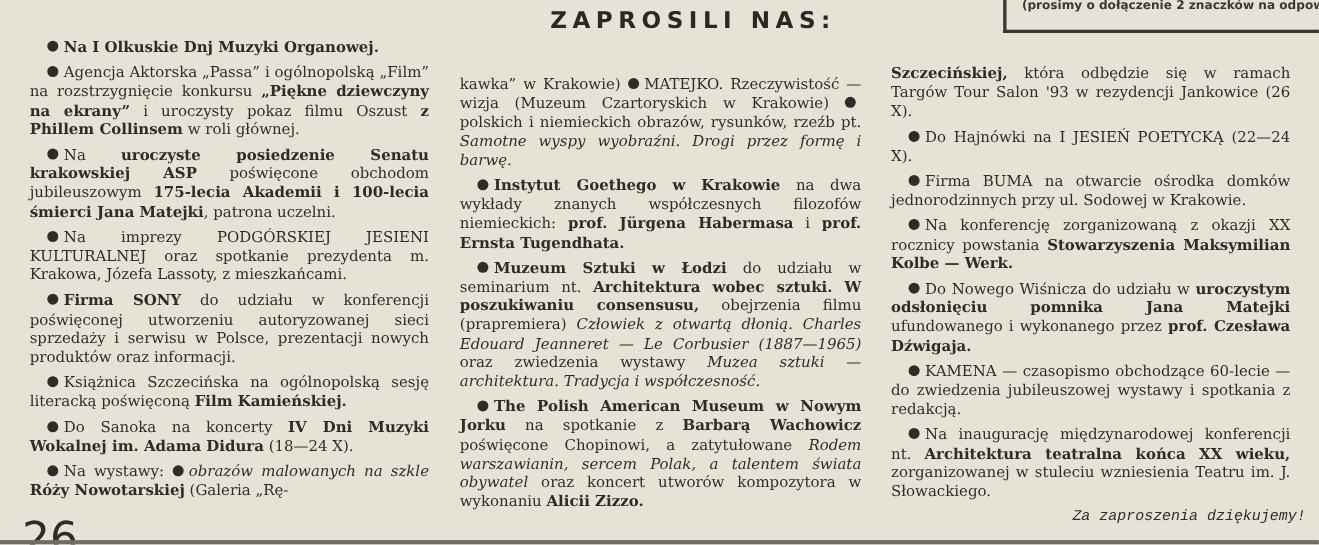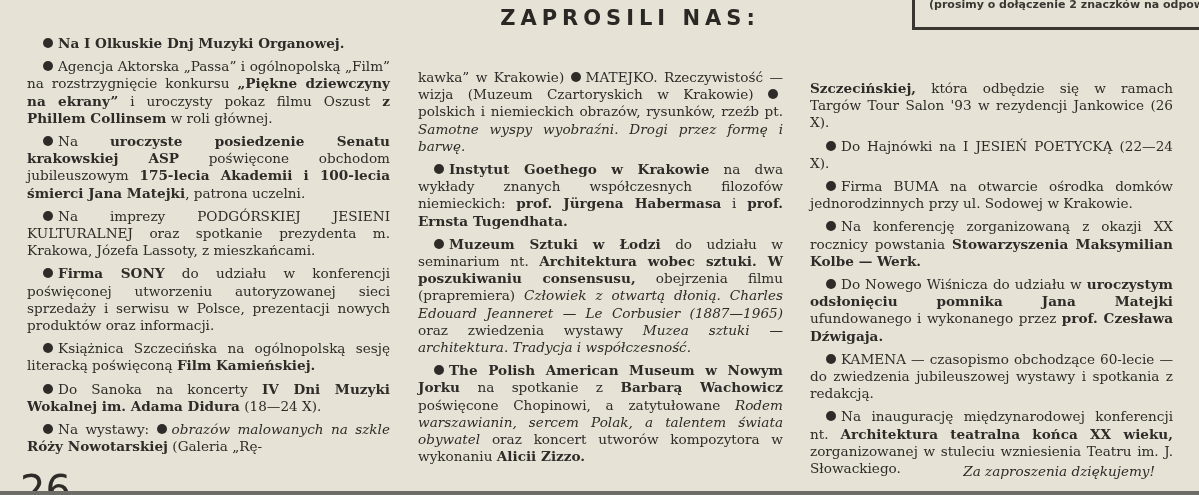--- a/index.html
+++ b/index.html
@@ -35,22 +35,22 @@
   }
   .col1 { left: 27px; }
   .col2 { left: 418px; top: 45px; width: 365px; margin-top: 24px; }
   .col3 { left: 810px; top: 35px; width: 363px; }
   .item { margin: 0 0 6px 0; text-indent: 16px; }
   .item.cont { text-indent: 0; }
   .dot { display: inline-block; width: 10px; height: 10px; border-radius: 50%; background: #2e2b28; margin-right: 5px; vertical-align: 0px; text-indent: 0; }
   b { font-weight: bold; }
   i { font-style: italic; }
   .thanks {
-    position: absolute; right: 44px; top: 463px;
-    font-style: italic; font-size: 13.6px;
+    position: absolute; right: 12px; top: 463px;
+    font-style: italic; font-size: 13.6px; font-family: Liberation Mono, monospace;
   }
   .pagenum {
     position: absolute; left: 20px; top: 470px;
     font-family: "DejaVu Sans", sans-serif; font-size: 40px; line-height: 40px; color: #2e2b28;
   }
 </style>
 </head>
 <body>
 
 <div class="page">
@@ -73,21 +73,21 @@
   </div>
 
   <div class="col col2">
     <p class="item cont"><span>kawka” w Krakowie) </span><span class="dot"></span><span>MATEJKO. Rzeczywistość — wizja (Muzeum Czartoryskich w Krakowie) </span><span class="dot"></span><span>polskich i niemieckich obrazów, rysunków, rzeźb pt. </span><i>Samotne wyspy wyobraźni. Drogi przez formę i barwę.</i></p>
     <p class="item"><span class="dot"></span><b>Instytut Goethego w Krakowie</b><span> na dwa wykłady znanych współczesnych filozofów niemieckich: </span><b>prof. Jürgena Habermasa</b><span> i </span><b>prof. Ernsta Tugendhata.</b></p>
     <p class="item"><span class="dot"></span><b>Muzeum Sztuki w Łodzi</b><span> do udziału w seminarium nt. </span><b>Architektura wobec sztuki. W poszukiwaniu consensusu,</b><span> obejrzenia filmu (prapremiera) </span><i>Człowiek z otwartą dłonią. Charles Edouard Jeanneret — Le Corbusier (1887—1965)</i><span> oraz zwiedzenia wystawy </span><i>Muzea sztuki — architektura. Tradycja i współczesność.</i></p>
     <p class="item"><span class="dot"></span><b>The Polish American Museum w Nowym Jorku</b><span> na spotkanie z </span><b>Barbarą Wachowicz</b><span> poświęcone Chopinowi, a zatytułowane </span><i>Rodem warszawianin, sercem Polak, a talentem świata obywatel</i><span> oraz koncert utworów kompozytora w wykonaniu </span><b>Alicii Zizzo.</b></p>
   </div>
 
   <div class="col col3">
-    <p class="item cont" style="margin-top:45px"><b>Szczecińskiej,</b><span> która odbędzie się w ramach Targów Tour Salon '93 w rezydencji Jankowice (26 X).</span></p>
+    <p class="item cont" style="margin-top:24px"><b>Szczecińskiej,</b><span> która odbędzie się w ramach Targów Tour Salon '93 w rezydencji Jankowice (26 X).</span></p>
     <p class="item"><span class="dot"></span><span>Do Hajnówki na I JESIEŃ POETYCKĄ (22—24 X).</span></p>
     <p class="item"><span class="dot"></span><span>Firma BUMA na otwarcie ośrodka domków jednorodzinnych przy ul. Sodowej w Krakowie.</span></p>
     <p class="item"><span class="dot"></span><span>Na konferencję zorganizowaną z okazji XX rocznicy powstania </span><b>Stowarzyszenia Maksymilian Kolbe — Werk.</b></p>
     <p class="item"><span class="dot"></span><span>Do Nowego Wiśnicza do udziału w </span><b>uroczystym odsłonięciu pomnika Jana Matejki</b><span> ufundowanego i wykonanego przez </span><b>prof. Czesława Dźwigaja.</b></p>
     <p class="item"><span class="dot"></span><span>KAMENA — czasopismo obchodzące 60-lecie — do zwiedzenia jubileuszowej wystawy i spotkania z redakcją.</span></p>
     <p class="item"><span class="dot"></span><span>Na inaugurację międzynarodowej konferencji nt. </span><b>Architektura teatralna końca XX wieku,</b><span> zorganizowanej w stuleciu wzniesienia Teatru im. J. Słowackiego.</span></p>
   </div>
 
   <div class="thanks">Za zaproszenia dziękujemy!</div>
   <div class="pagenum">26</div>

